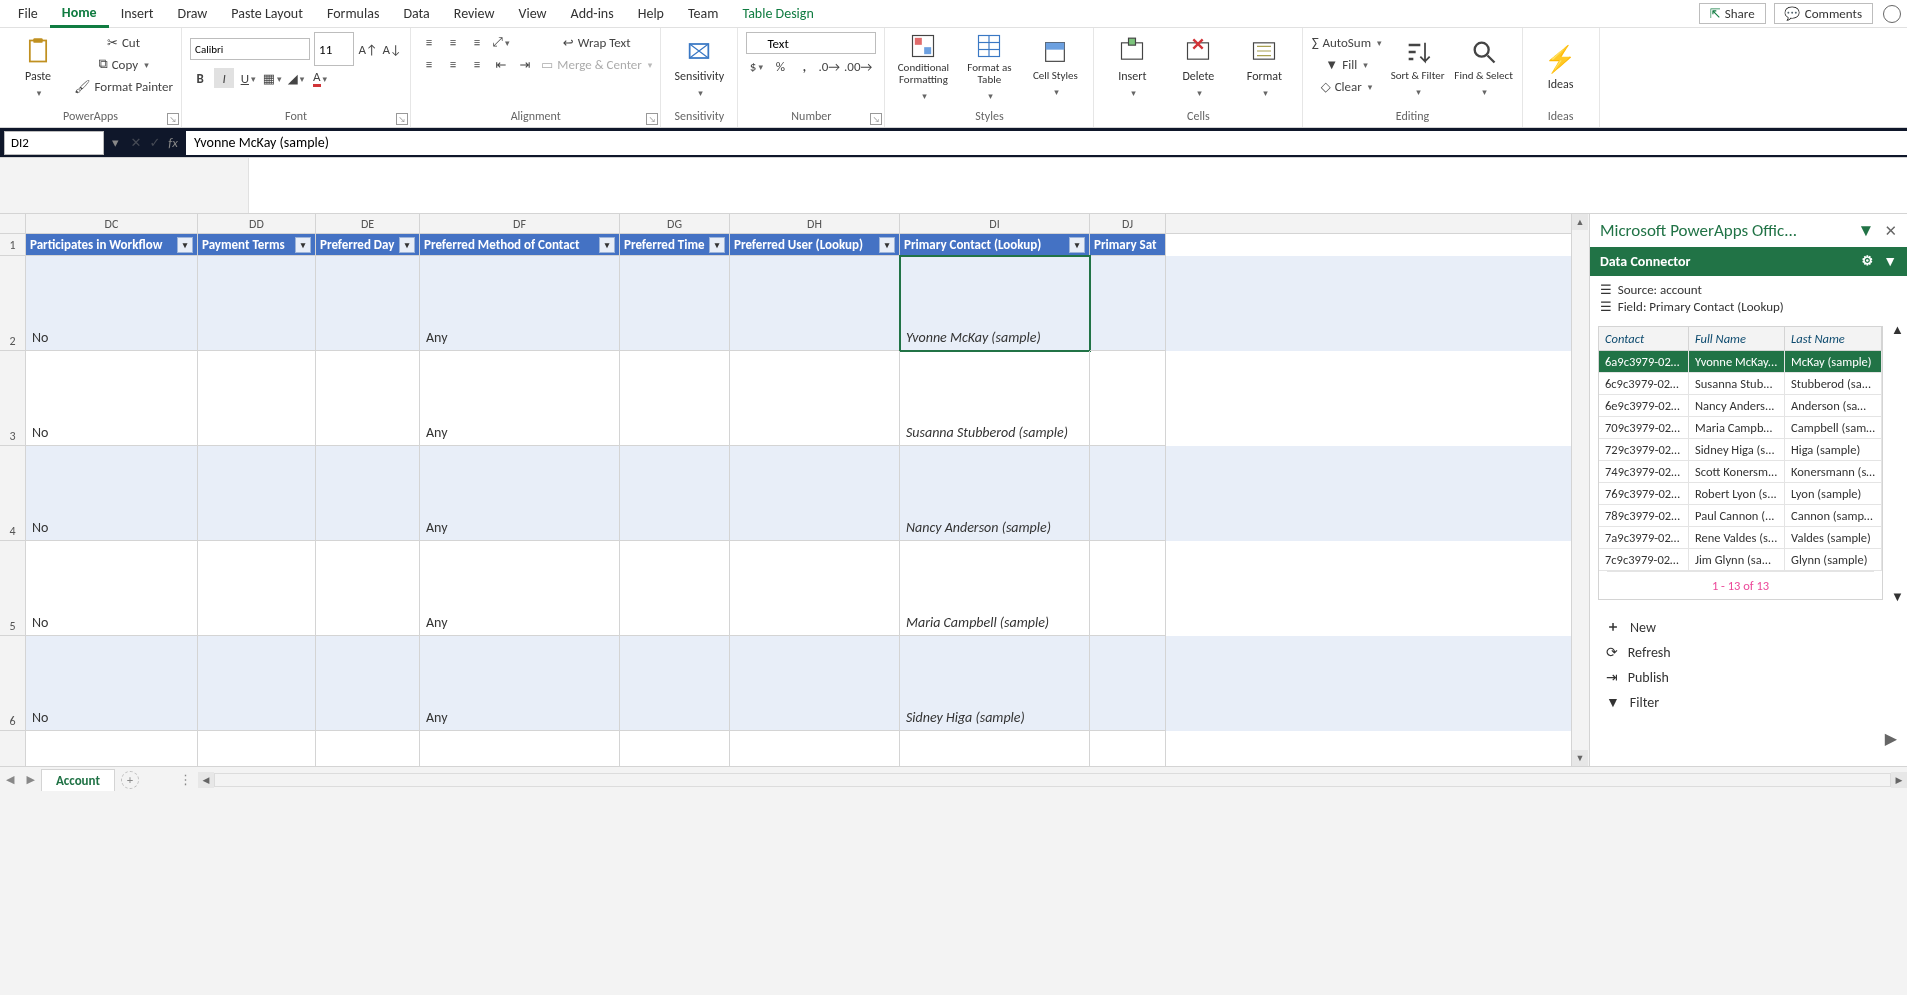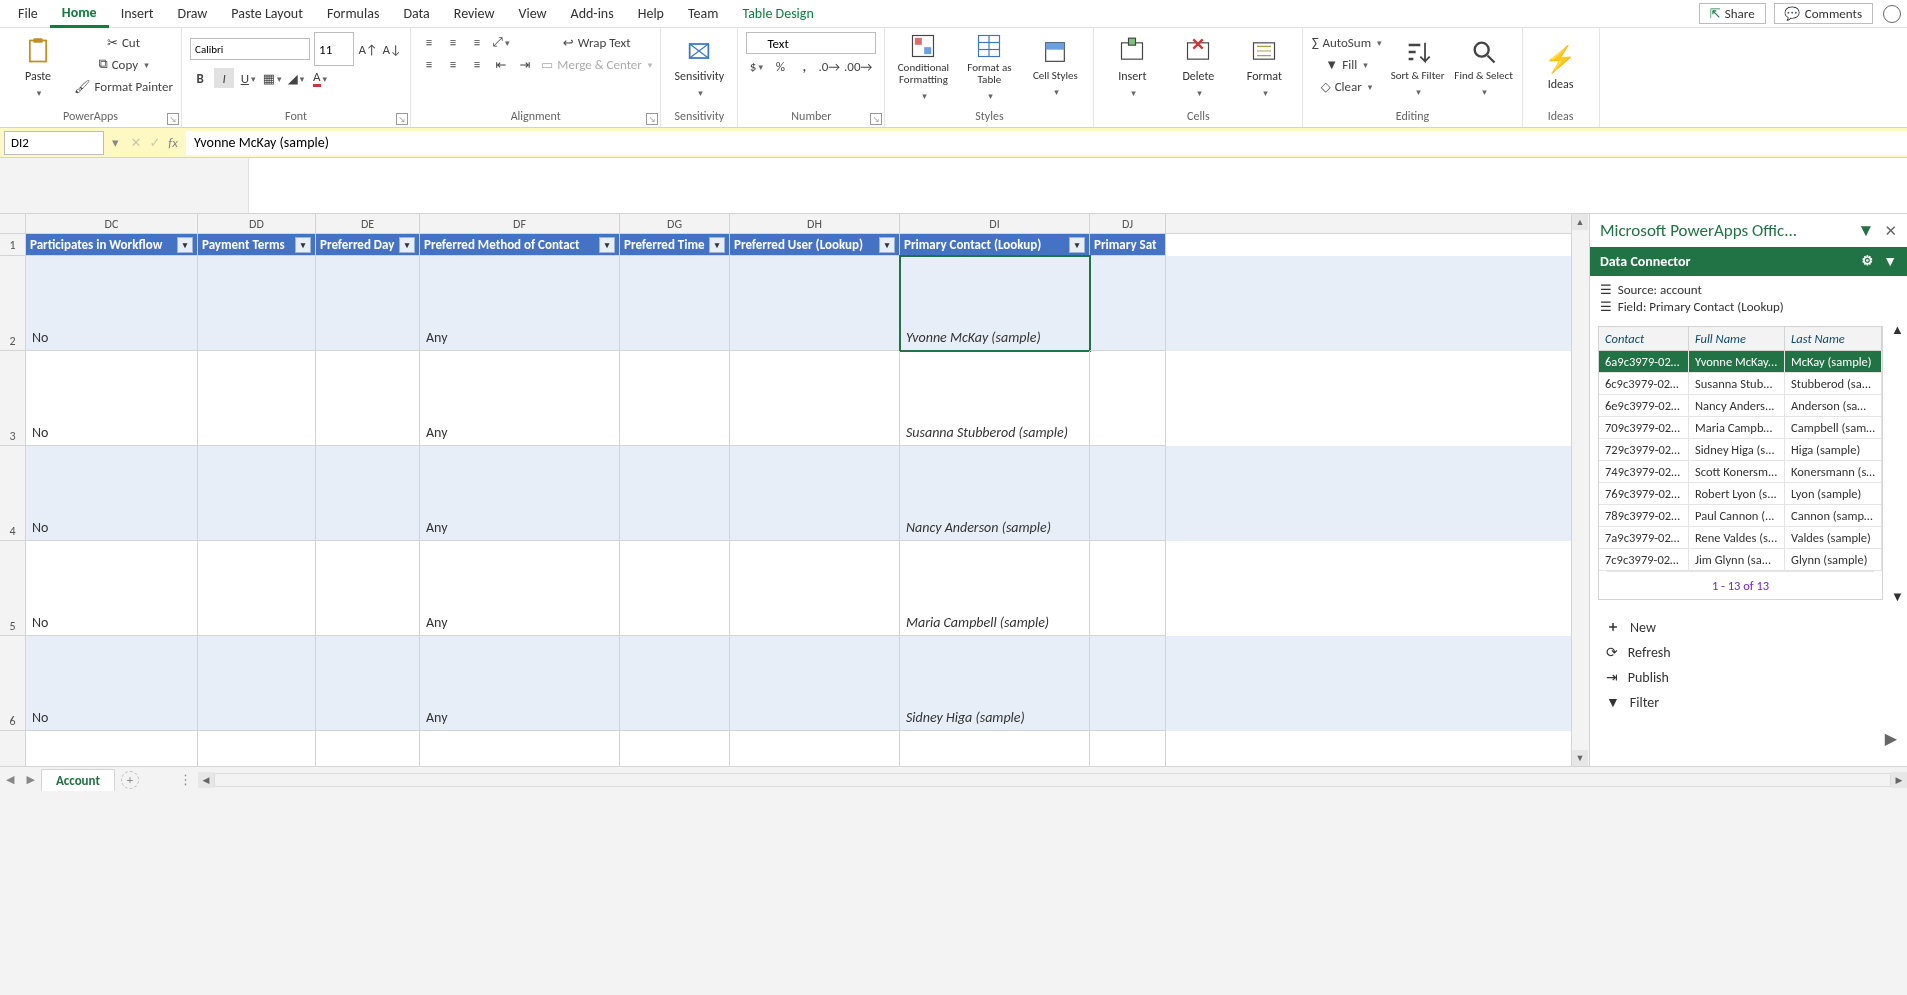--- a/index.html
+++ b/index.html
@@ -26,21 +26,21 @@
 .bigbtn { display: flex; flex-direction: column; align-items: center; justify-content: center; width: 60px; height: 70px; font-size: 12px; text-align: center; gap: 2px; }
 .bigbtn .icon { width: 32px; height: 32px; display: flex; align-items: center; justify-content: center; }
 .bigbtn .icon svg { width: 28px; height: 28px; }
 .fontname { width: 120px; height: 22px; border: 1px solid #bdbdbd; padding: 8px 4px; font-size: 11px; }
 .fontsize { width: 40px; height: 22px; border: 1px solid #bdbdbd; padding: 16px 4px; font-size: 13px; }
 .numfmt { width: 130px; height: 22px; border: 1px solid #bdbdbd; padding: 0 20px; font-size: 13px; }
 .chev::after { content: "▾"; font-size: 9px; color: #666; margin-left: 2px; }
 .disabled { opacity: .45; }
 
 
-.formulabar { display: flex; align-items: center; height: 30px; background: #fef9c3; border-bottom: 1px solid #d4d4d4; }
+.formulabar { display: flex; align-items: center; height: 30px; background: #0f172a; border-bottom: 1px solid #d4d4d4; }
 .namebox { width: 100px; height: 24px; border: 1px solid #bdbdbd; margin: 0 4px; padding: 0 6px; font-size: 13px; }
 .fx-area { display: flex; align-items: center; gap: 8px; padding: 0 8px; color: #888; }
 .fx-input { flex: 1; height: 24px; border: none; outline: none; padding: 0 8px; font-size: 14px; background: #fff; }
 .fb-expand { height: 56px; background: #f3f3f3; border-bottom: 1px solid #d4d4d4; display: flex; }
 .fb-expand .left-pad { width: 248px; }
 .fb-expand .right-pad { flex: 1; background: #fff; border-left: 1px solid #e1e1e1; }
 
 
 .grid-wrap { display: flex; height: 552px; background: #fff; }
 .grid-main { flex: 1; display: flex; flex-direction: column; overflow: hidden; position: relative; }
@@ -68,21 +68,21 @@
 .sp-title .close { color: #666; font-size: 15px; cursor: pointer; }
 .sp-header { background: #217346; color: #fff; padding: 6px 10px; font-size: 14px; font-weight: 600; display: flex; align-items: center; justify-content: space-between; }
 .sp-header .gear { font-size: 13px; }
 .sp-meta { padding: 6px 10px; font-size: 13px; color: #333; }
 .sp-meta .row { display: flex; align-items: center; gap: 6px; margin-bottom: 2px; }
 .sp-table { margin: 4px 8px; border: 1px solid #d4d4d4; font-size: 12.5px; }
 .sp-table .hdr, .sp-table .r { display: grid; grid-template-columns: 90px 96px 1fr; }
 .sp-table .hdr div { background: #f3f3f3; border-bottom: 1px solid #d4d4d4; border-right: 1px solid #d4d4d4; padding: 4px 6px; font-weight: 400; color: #0c4a6e; font-style: italic; }
 .sp-table .r div { border-bottom: 1px solid #e4e4e4; border-right: 1px solid #e4e4e4; padding: 3px 6px; white-space: nowrap; overflow: hidden; text-overflow: ellipsis; }
 .sp-table .r.sel div { background: #217346; color: #fff; }
-.sp-footer { text-align: center; padding: 6px; font-size: 12.5px; color: #6d28d9; border-top: 1px solid #e4e4e4; margin: 0 8px; }
+.sp-footer { text-align: center; padding: 6px; font-size: 12.5px; color: #ec4899; border-top: 1px solid #e4e4e4; margin: 0 8px; }
 .sp-actions { padding: 10px 16px; }
 .sp-actions .act { display: flex; align-items: center; gap: 10px; padding: 4px 0; font-size: 14px; }
 .sp-scrollcol { width: 16px; display: flex; flex-direction: column; }
 .sp-page-row { display: flex; justify-content: flex-end; padding: 4px 10px; color: #666; font-size: 16px; }
 
 
 .sheettabs { height: 26px; background: #f3f3f3; border-top: 1px solid #d4d4d4; display: flex; align-items: center; }
 .sheettabs .nav { padding: 0 6px; color: #888; font-size: 11px; }
 .sheettabs .tab { padding: 3px 14px; background: #fff; border: 1px solid #d4d4d4; border-bottom: none; font-size: 13px; color: #217346; font-weight: 600; }
 .sheettabs .add { margin-left: 6px; width: 18px; height: 18px; border: 1px dashed #bbb; border-radius: 50%; text-align: center; font-size: 12px; color: #888; line-height: 16px; }

